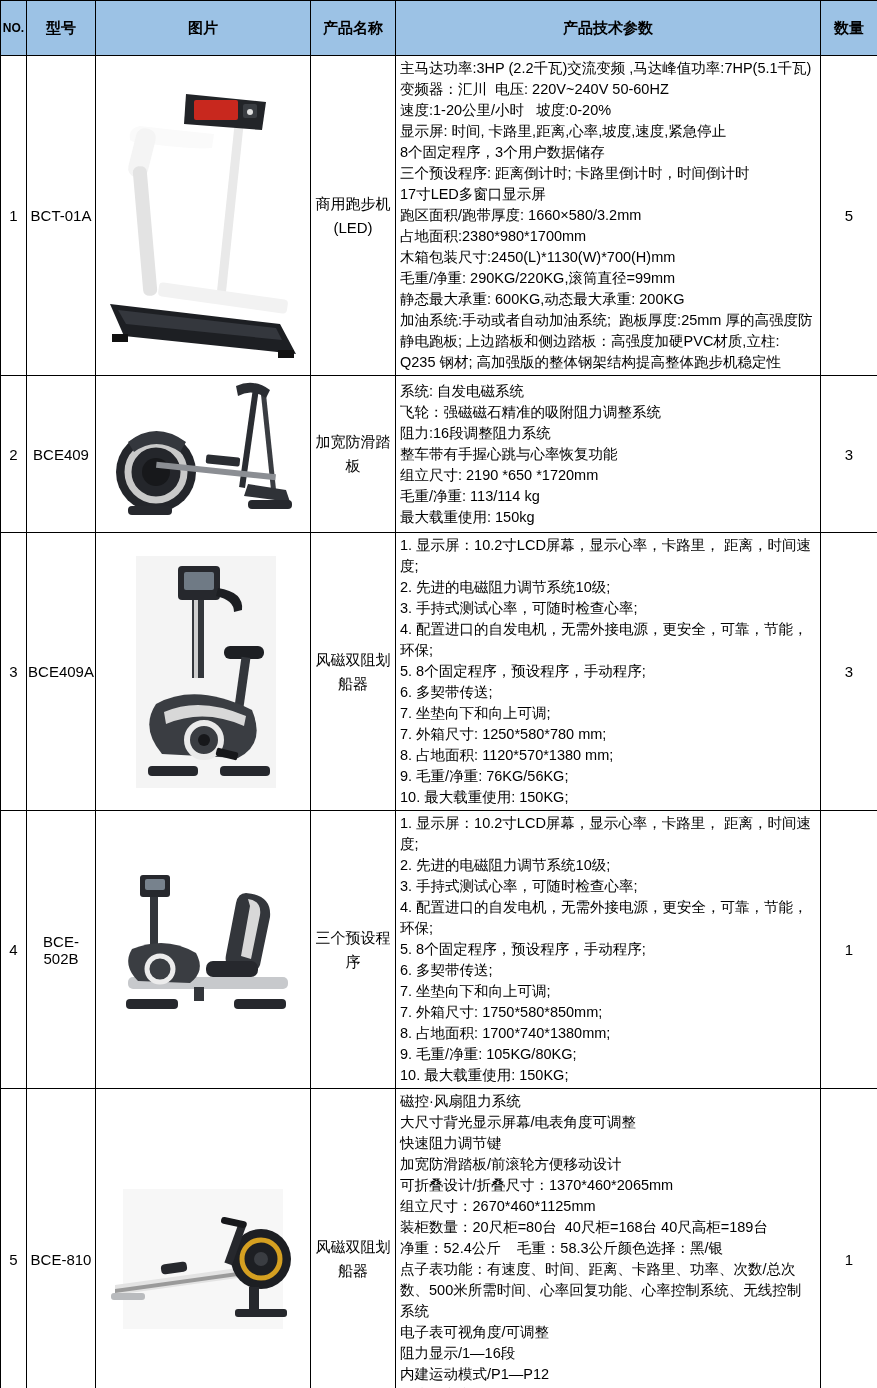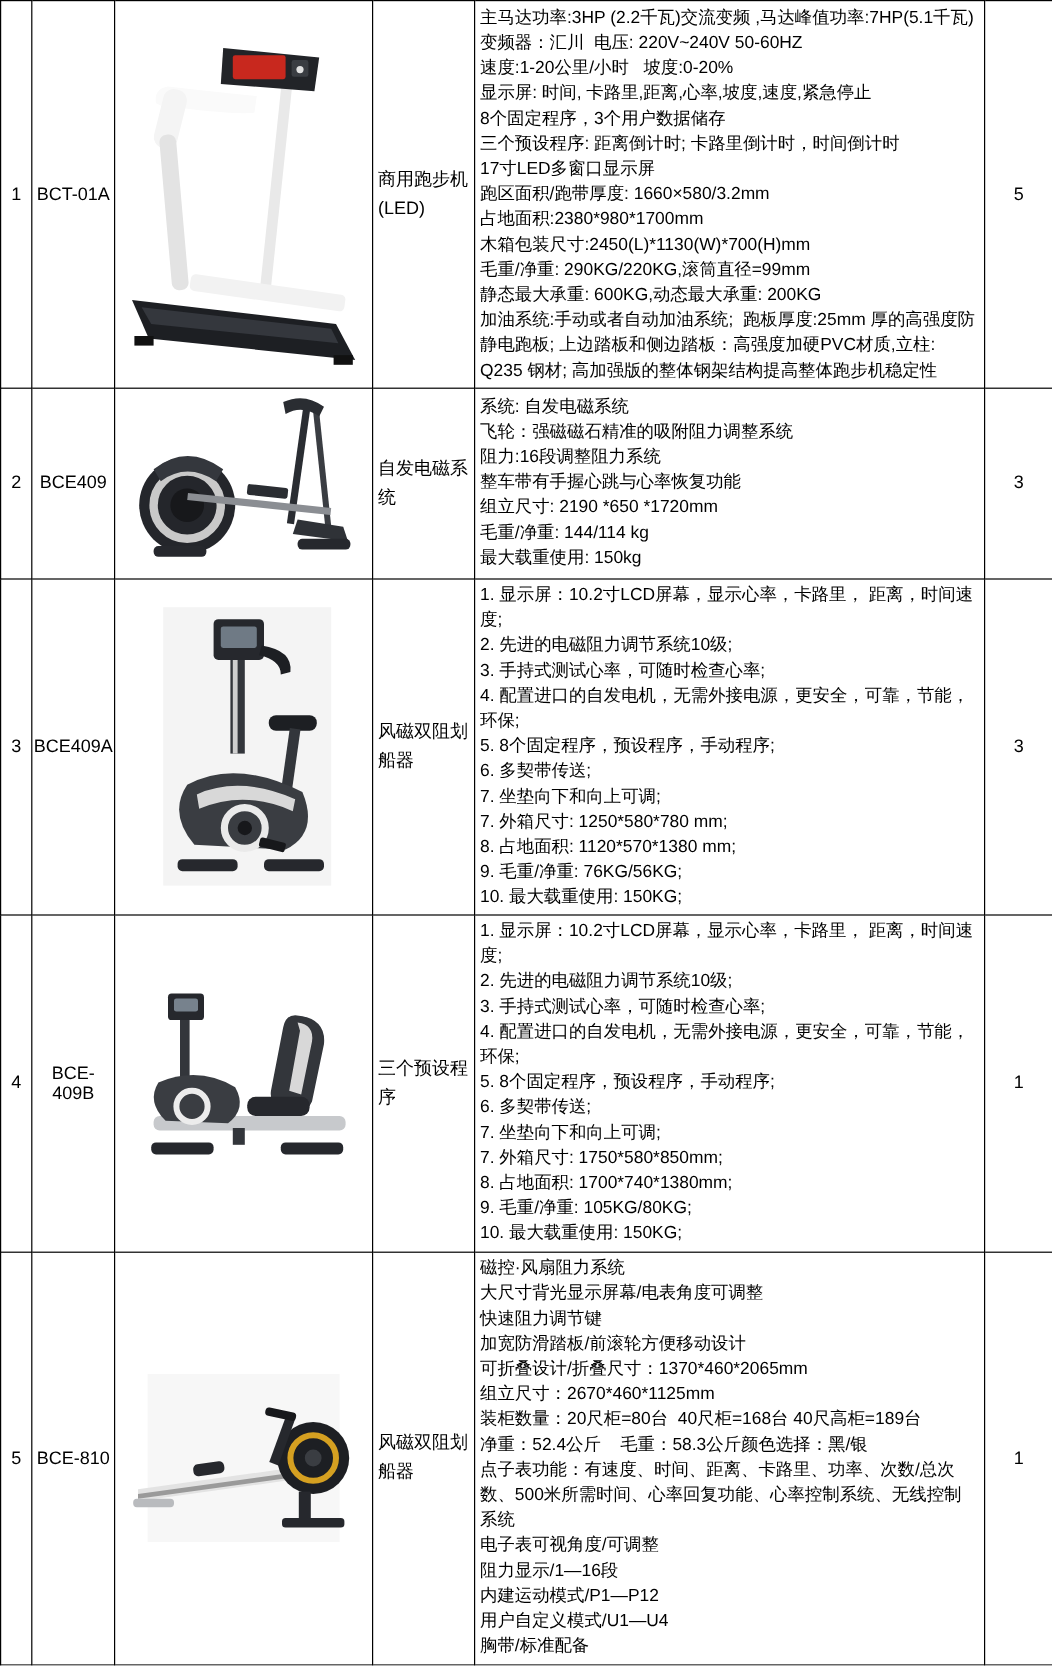--- a/index.html
+++ b/index.html
@@ -9,41 +9,49 @@
   table{ width:877px; height:1388px; border-collapse:collapse; table-layout:fixed; }
   col.no{width:26px} col.model{width:69px} col.img{width:215px}
   col.name{width:85px} col.params{width:425px} col.qty{width:57px}
   th,td{ border:1px solid var(--border); padding:0; overflow:hidden; }
   th{ background:var(--header-bg); font-weight:bold; font-size:15px; text-align:center; vertical-align:middle; }
   th.small{ font-size:12px; }
   tr.hdr{ height:55px; }
   tr.r1{ height:315px; } tr.r2{ height:157px; } tr.r3{ height:270px; }
   tr.r4{ height:270px; } tr.r5{ height:321px; }
   td.c-no, td.c-model, td.c-qty{ text-align:center; vertical-align:middle; font-size:15px; }
-  td.c-name{ text-align:left; vertical-align:middle; font-size:15px; line-height:24px; padding:4px 4px; }
+  td.c-name{ text-align:center; vertical-align:middle; font-size:15px; line-height:24px; padding:4px 4px; }
   td.c-img{ text-align:center; vertical-align:middle; }
   td.c-params{ vertical-align:middle; font-size:14.5px; line-height:21px;
                padding:2px 6px 2px 4px; white-space:pre-wrap; text-align:left;margin-left:23px; }
   svg{ display:block; margin:0 auto; }
 </style>
 </head>
 <body>
 
 <div class="sheet">
 <table>
   <colgroup>
     <col class="no">
         <col class="model">
         <col class="img">
     <col class="name">
         <col class="params">
         <col class="qty">
   </colgroup>
 
   <tbody>
+        <tr class="hdr">
+    <th class="small">NO.</th>
+    <th>型号</th>
+    <th>图片</th>
+    <th>产品名称</th>
+    <th>产品技术参数</th>
+    <th>数量</th>
+  </tr>
 
   <tr class="r1">
     <td class="c-no">1</td>
     <td class="c-model">BCT-01A</td>
     <td class="c-img">
       <svg width="210" height="300" viewBox="0 0 210 300">
         <g stroke="none">
           <rect x="128" y="55" width="9" height="175" fill="#e9e9e9" transform="rotate(6 132 140)"></rect>
           <rect x="60" y="225" width="130" height="14" rx="4" fill="#f2f2f2" transform="rotate(8 125 232)"></rect>
           <polygon points="12,238 182,258 198,288 26,270" fill="#1d1f23"></polygon>
@@ -91,27 +99,27 @@
           <circle cx="58" cy="92" r="14" fill="#17181b"></circle>
           <path d="M30 62 q28 -22 58 0 l-6 10 q-24 -16 -46 0 Z" fill="#34373d"></path>
           <rect x="58" y="88" width="120" height="6" fill="#8b8e93" transform="rotate(6 118 91)"></rect>
           <rect x="108" y="76" width="34" height="9" rx="2" fill="#2a2d32" transform="rotate(6 125 80)"></rect>
           <polygon points="150,104 188,110 192,122 146,116" fill="#2f3237"></polygon>
           <rect x="30" y="126" width="44" height="9" rx="4" fill="#26282d"></rect>
           <rect x="150" y="120" width="44" height="9" rx="4" fill="#26282d"></rect>
         </g>
       </svg>
     </td>
-    <td class="c-name">自发电磁系统</td>
+    <td class="c-name">加宽防滑踏板</td>
     <td class="c-params">系统: 自发电磁系统
 飞轮：强磁磁石精准的吸附阻力调整系统
 阻力:16段调整阻力系统
 整车带有手握心跳与心率恢复功能
 组立尺寸: 2190 *650 *1720mm
-毛重/净重: 144/114 kg
+毛重/净重: 113/114 kg
 最大载重使用: 150kg</td>
     <td class="c-qty">3</td>
   </tr>
 
   <tr class="r3">
     <td class="c-no">3</td>
     <td class="c-model">BCE409A</td>
     <td class="c-img">
       <svg width="210" height="236" viewBox="0 0 210 236">
         <g>
@@ -143,21 +151,21 @@
 7. 坐垫向下和向上可调;
 7. 外箱尺寸: 1250*580*780 mm;
 8. 占地面积: 1120*570*1380 mm;
 9. 毛重/净重: 76KG/56KG;
 10. 最大载重使用: 150KG;</td>
     <td class="c-qty">3</td>
   </tr>
 
   <tr class="r4">
     <td class="c-no">4</td>
-    <td class="c-model">BCE-409B</td>
+    <td class="c-model">BCE-502B</td>
     <td class="c-img">
       <svg width="210" height="170" viewBox="0 0 210 170">
         <g>
           <rect x="42" y="10" width="30" height="22" rx="3" fill="#26282d"></rect>
           <rect x="47" y="14" width="20" height="11" rx="2" fill="#77828d"></rect>
           <rect x="52" y="32" width="8" height="60" fill="#33363b"></rect>
           <path d="M148 28 q26 2 24 24 l-10 48 q-4 10 -16 8 l-12 -4 q-8 -4 -6 -14 l10 -52 q2 -10 10 -10 Z" fill="#33363b"></path>
           <path d="M150 34 q14 2 12 16 l-9 44 -10 -3 9 -50 Z" fill="#d8d8d8"></path>
           <rect x="108" y="96" width="52" height="16" rx="7" fill="#26282d"></rect>
           <rect x="30" y="112" width="160" height="12" rx="5" fill="#c7c9cc"></rect>

